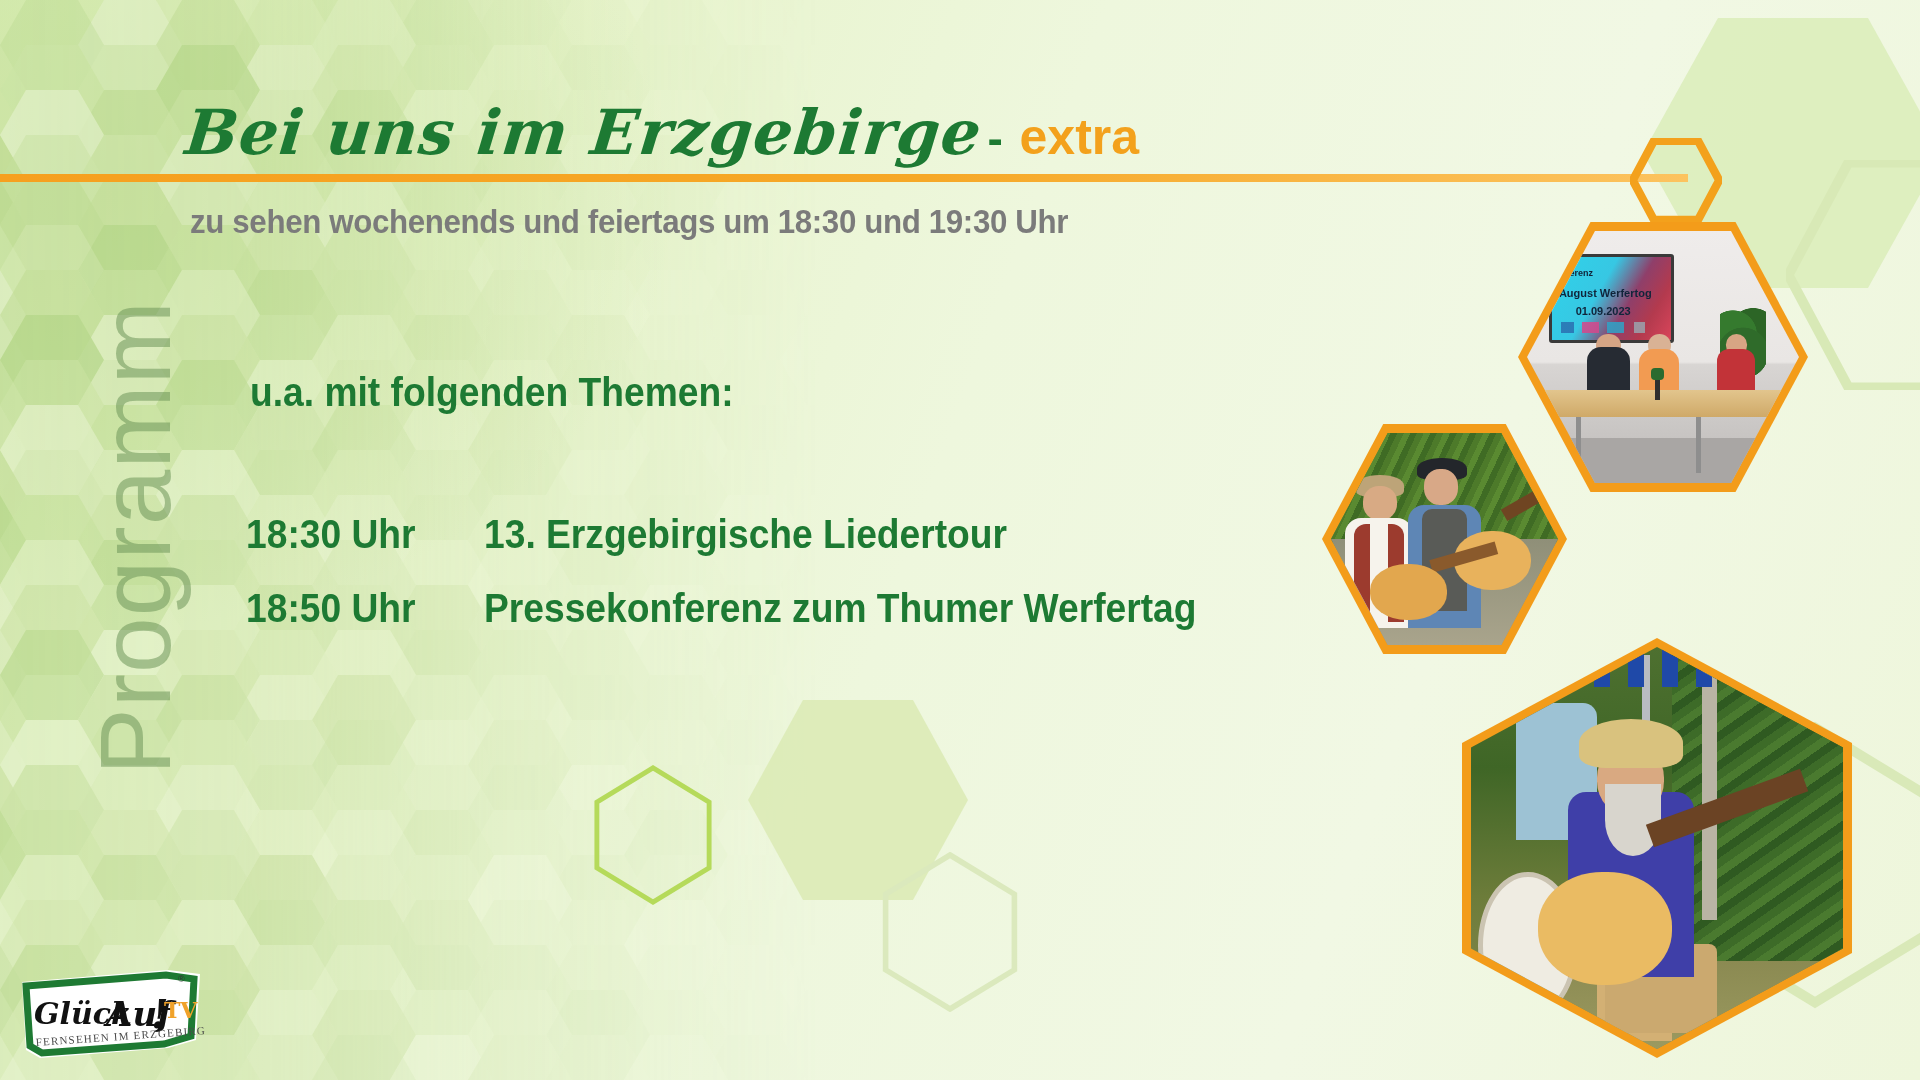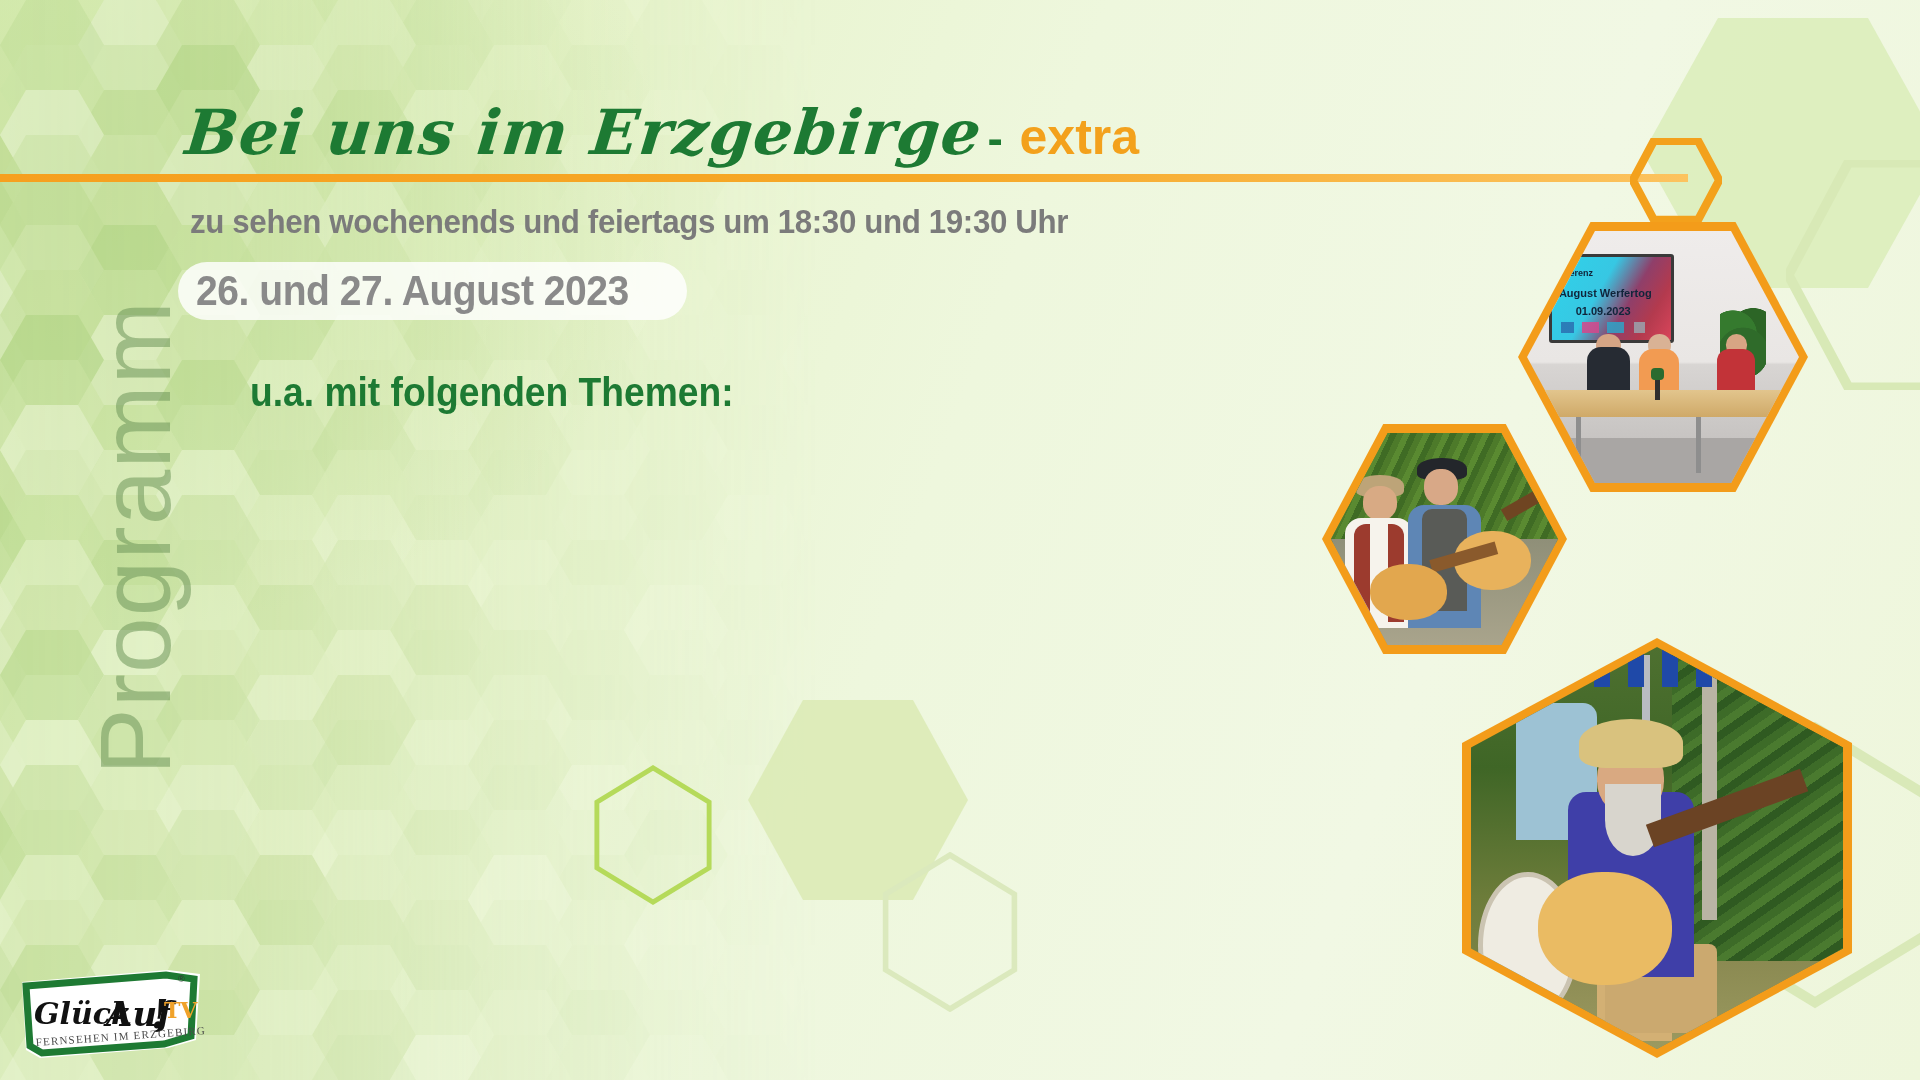--- a/index.html
+++ b/index.html
@@ -547,29 +547,34 @@
         <polygon points="26,3 74,3 97,46 74,89 26,89 3,46" fill="none" stroke="#f3a11c" stroke-width="9"></polygon>
       </svg>
   </div>
 
   <div class="title">
     <span>Bei uns im Erzgebirge</span><span class="t-dash">-</span><span class="t-extra">extra</span>
   </div>
 
   <div class="subtitle">zu sehen wochenends und feiertags um 18:30 und 19:30 Uhr</div>
 
-  <div class="datepill">
-    <span>26. und 27. August 2023</span>
-  </div>
 
   <div class="programm">Programm</div>
 
   <div class="themen">u.a. mit folgenden Themen:</div>
 
   <div class="proglist" id="proglist">
+      <div class="progrow">
+        <div class="time">18:30 Uhr</div>
+        <div class="what">13. Erzgebirgische Liedertour</div>
+      </div>
+      <div class="progrow">
+        <div class="time">18:50 Uhr</div>
+        <div class="what">Pressekonferenz zum Thumer Werfertag</div>
+      </div>
     </div>
 
   <div class="photohex" style="left:1518px;top:222px;width:290px;height:270px;">
     <div class="frame"></div>
     <div class="inner">
       <div class="scene scA">
         <div class="screen">
           <div class="sct1">...ferenz</div>
           <div class="sct2">August Werfertog</div>
           <div class="sct3">01.09.2023</div>

